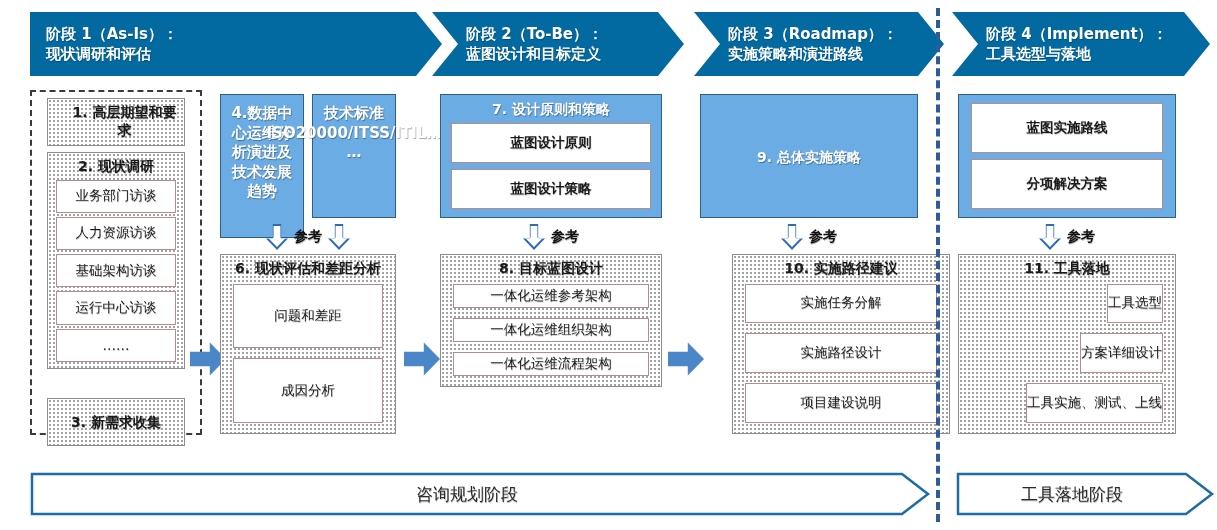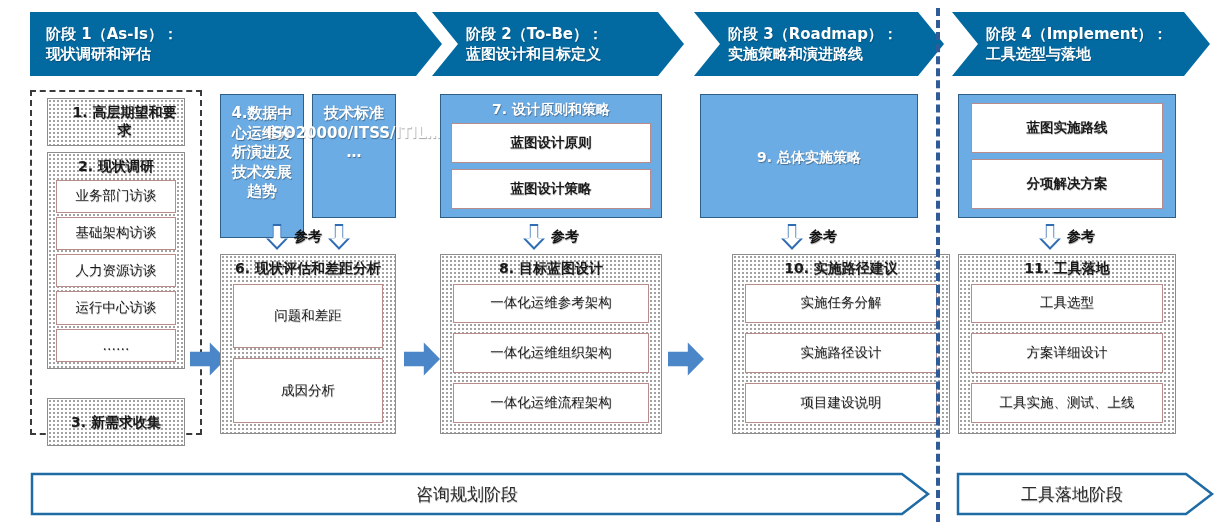--- a/index.html
+++ b/index.html
@@ -207,22 +207,22 @@
   <div class="dashed-col" style="left:30px; top:90px; width:172px; height:345px;"></div>
 
   <div class="panel dotted" style="left:47px; top:98px; width:138px; height:48px;padding-left:17px;">
     <div class="panel-title">1. 高层期望和要求</div>
   </div>
 
   <div class="panel dotted" style="left:47px; top:152px; width:138px; height:217px;">
     <div class="panel-title">2. 现状调研</div>
     <div class="panel-body" style="padding:0 8px 6px 8px; gap:4px;">
       <div class="leaf">业务部门访谈</div>
+      <div class="leaf">人力资源访谈</div>
       <div class="leaf">基础架构访谈</div>
-      <div class="leaf">人力资源访谈</div>
       <div class="leaf">运行中心访谈</div>
       <div class="leaf">……</div>
     </div>
   </div>
 
   <div class="panel dotted" style="left:47px; top:398px; width:138px; height:48px; justify-content:center;">
     <div class="panel-title">3. 新需求收集</div>
   </div>
 
   <div class="right-arrow" style="left:190px; top:341px;"></div>
@@ -257,21 +257,21 @@
       <div class="leaf" style="height:34px;">蓝图设计原则</div>
       <div class="leaf" style="height:34px;">蓝图设计策略</div>
     </div>
   </div>
 
   <div class="refrow" style="left:440px; top:222px; width:222px; height:30px;">
     <span class="down-arrow"></span>
     <span class="ref-label">参考</span>
   </div>
 
-  <div class="panel dotted" style="left:440px; top:254px; width:222px; height:180px;">
+  <div class="panel dotted" style="left:440px; top:254px; width:222px; height:133px;">
     <div class="panel-title">8. 目标蓝图设计</div>
     <div class="panel-body" style="padding:2px 12px 10px 12px; gap:10px;">
       <div class="leaf">一体化运维参考架构</div>
       <div class="leaf">一体化运维组织架构</div>
       <div class="leaf">一体化运维流程架构</div>
     </div>
   </div>
 
   <div class="right-arrow" style="left:668px; top:341px;"></div>
 
@@ -302,21 +302,21 @@
     </div>
   </div>
 
   <div class="refrow" style="left:958px; top:222px; width:218px; height:30px;">
     <span class="down-arrow"></span>
     <span class="ref-label">参考</span>
   </div>
 
   <div class="panel dotted" style="left:958px; top:254px; width:218px; height:180px;">
     <div class="panel-title">11. 工具落地</div>
-    <div class="panel-body" style="padding:2px 12px 10px 12px; gap:10px;">
+    <div class="panel-body" style="padding:2px 12px 10px 12px; gap:10px;align-items:flex-end;">
       <div class="leaf">工具选型</div>
       <div class="leaf">方案详细设计</div>
       <div class="leaf">工具实施、测试、上线</div>
     </div>
   </div>
 
   <svg width="1217" height="60" style="position:absolute; left:0; top:470px;">
     <polygon points="32,4 902,4 928,24 902,44 32,44" fill="#ffffff" stroke="#1F6BA5" stroke-width="2.5"></polygon>
     <polygon points="958,4 1186,4 1212,24 1186,44 958,44" fill="#ffffff" stroke="#1F6BA5" stroke-width="2.5"></polygon>
   </svg>

